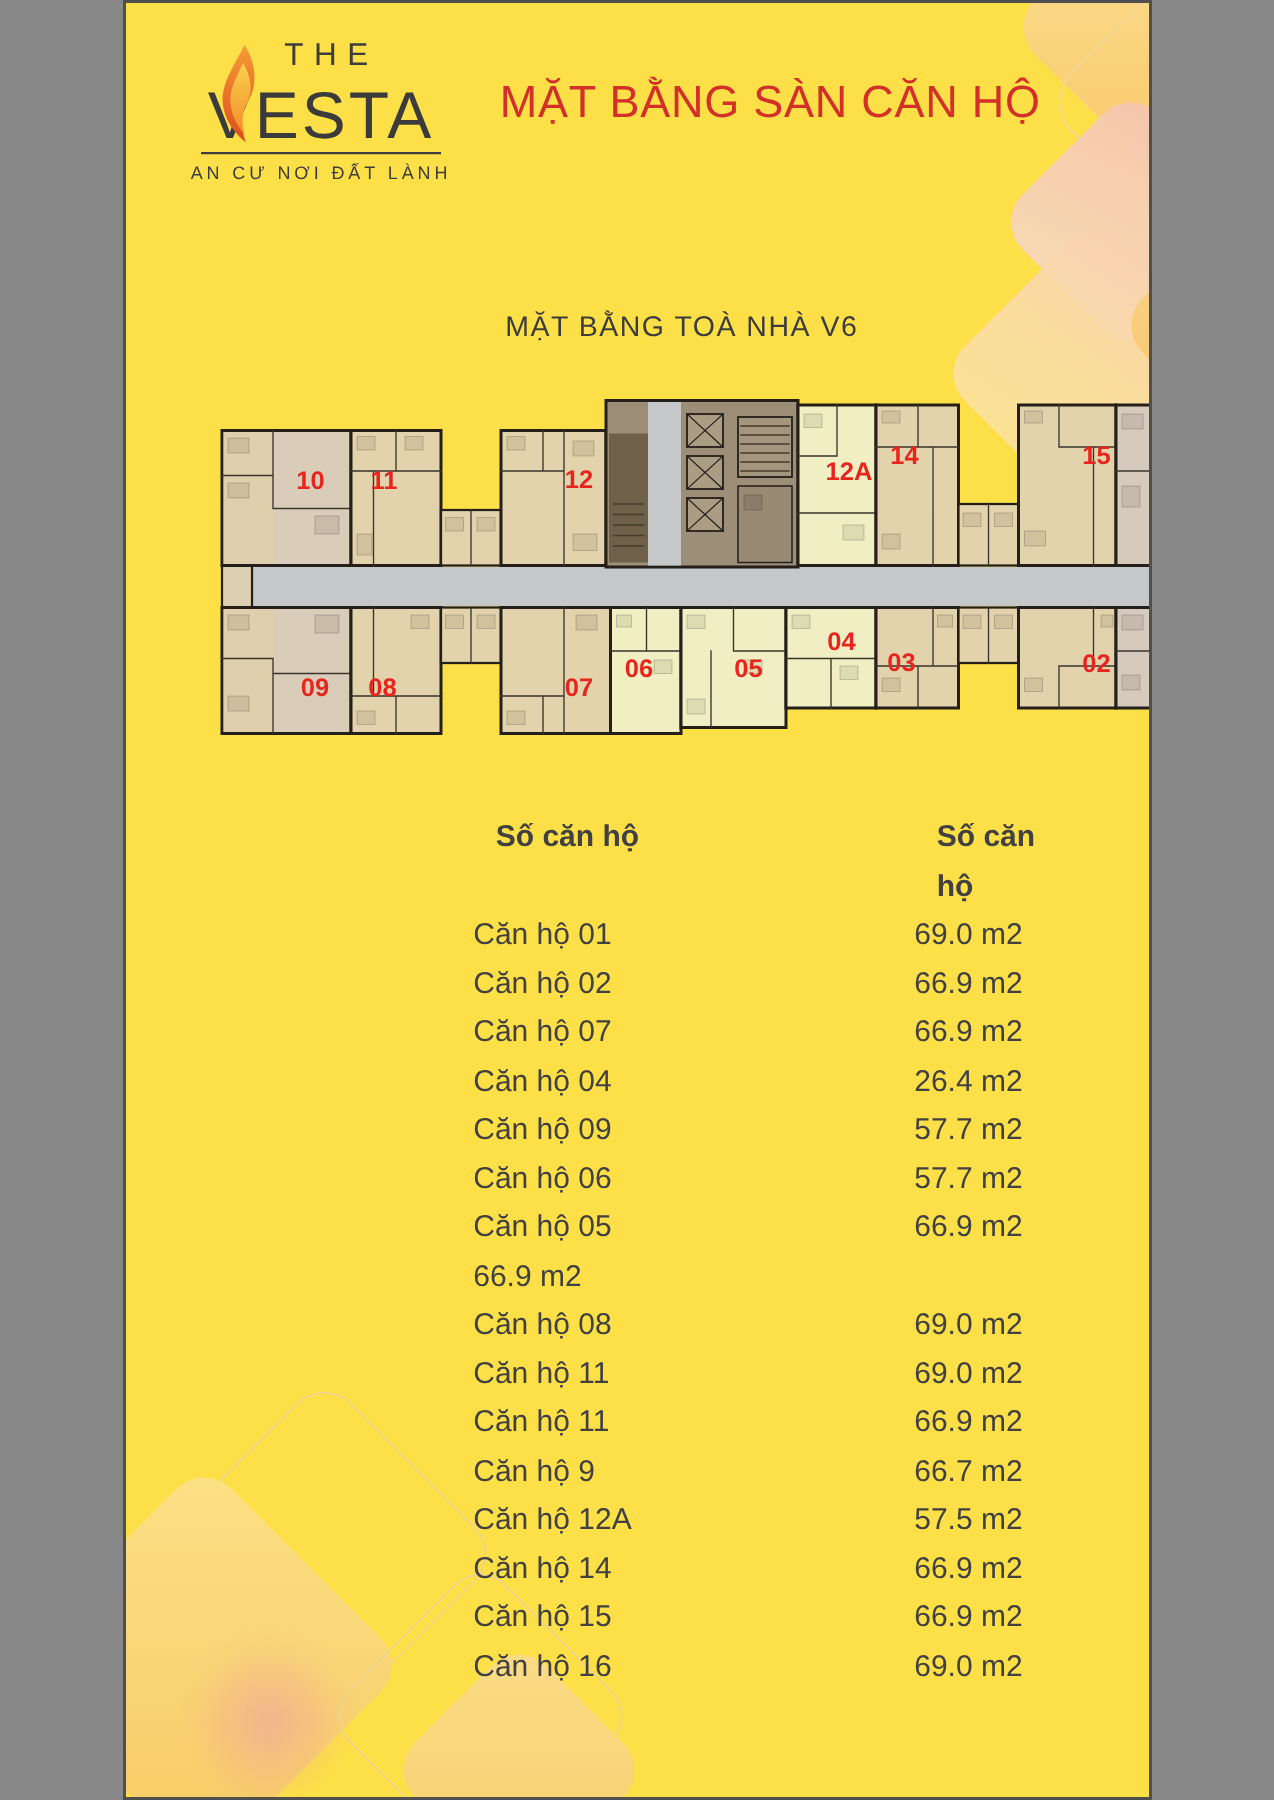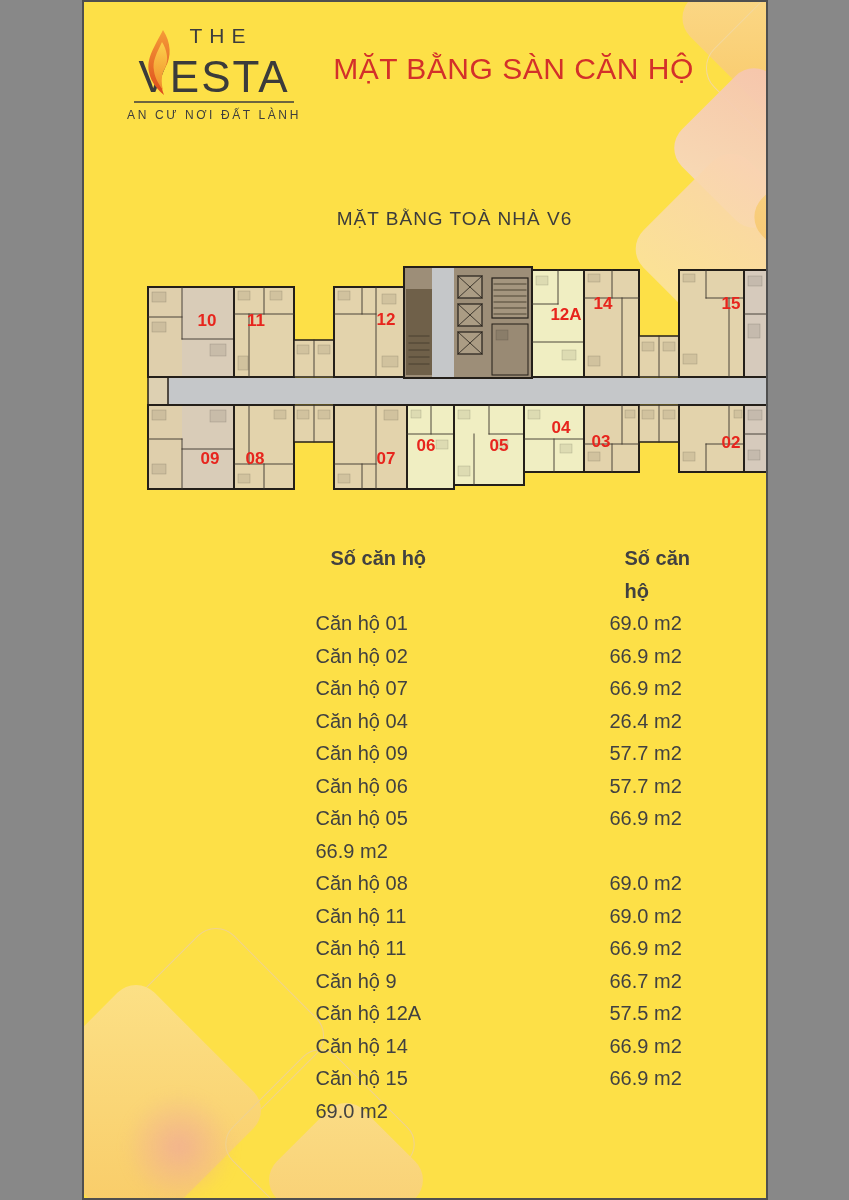--- a/index.html
+++ b/index.html
@@ -351,18 +351,19 @@
       </div>
       <div class="trow">
         <span>Căn hộ 14</span>
         <span>66.9 m2</span>
       </div>
       <div class="trow">
         <span>Căn hộ 15</span>
         <span>66.9 m2</span>
       </div>
       <div class="trow">
+        <span>Căn hộ 16</span>
         <span>69.0 m2</span>
       </div>
     </div>
 
   </div>
 </div>
 
 </body></html>

